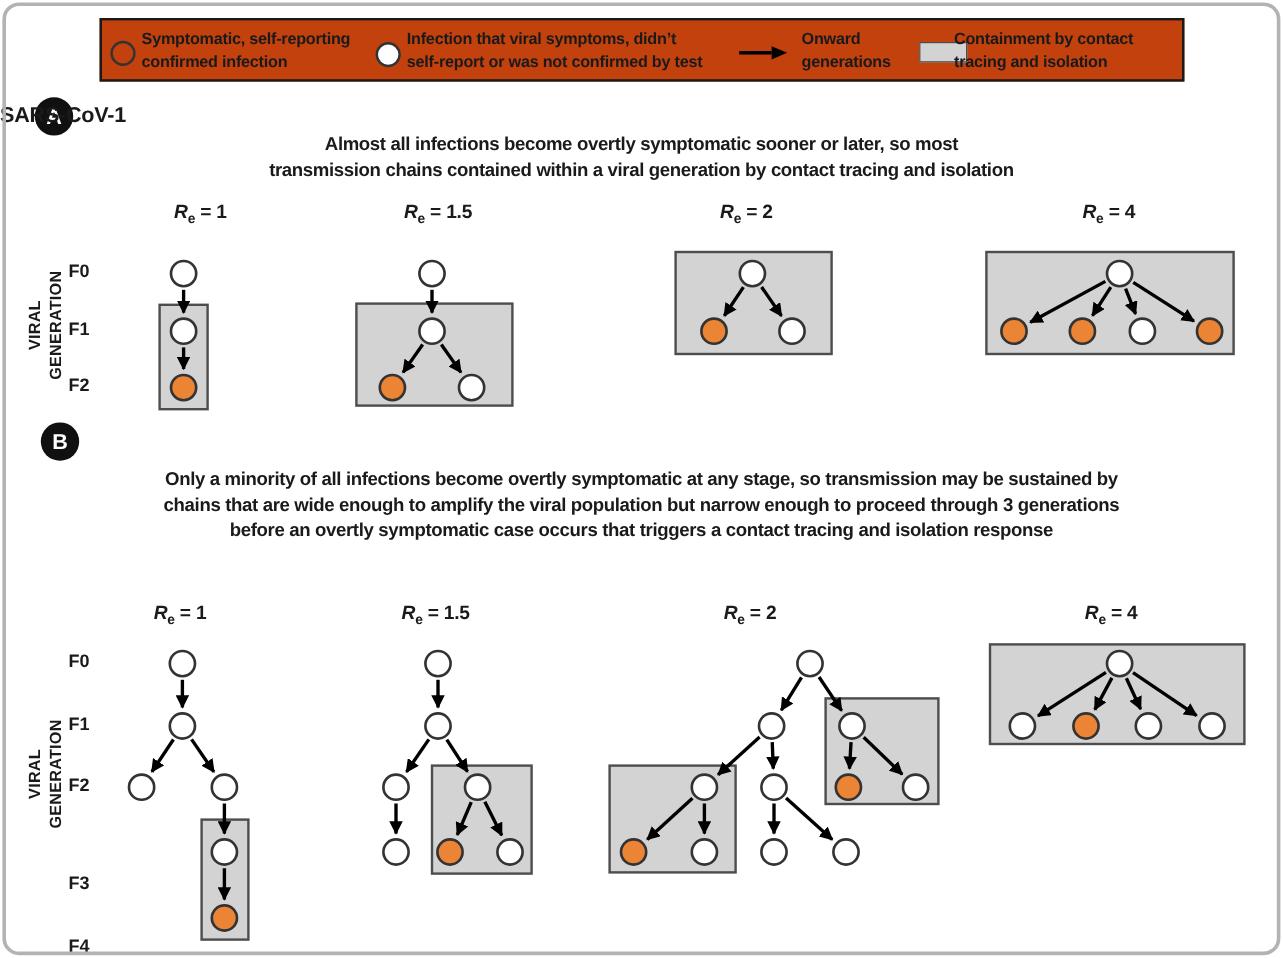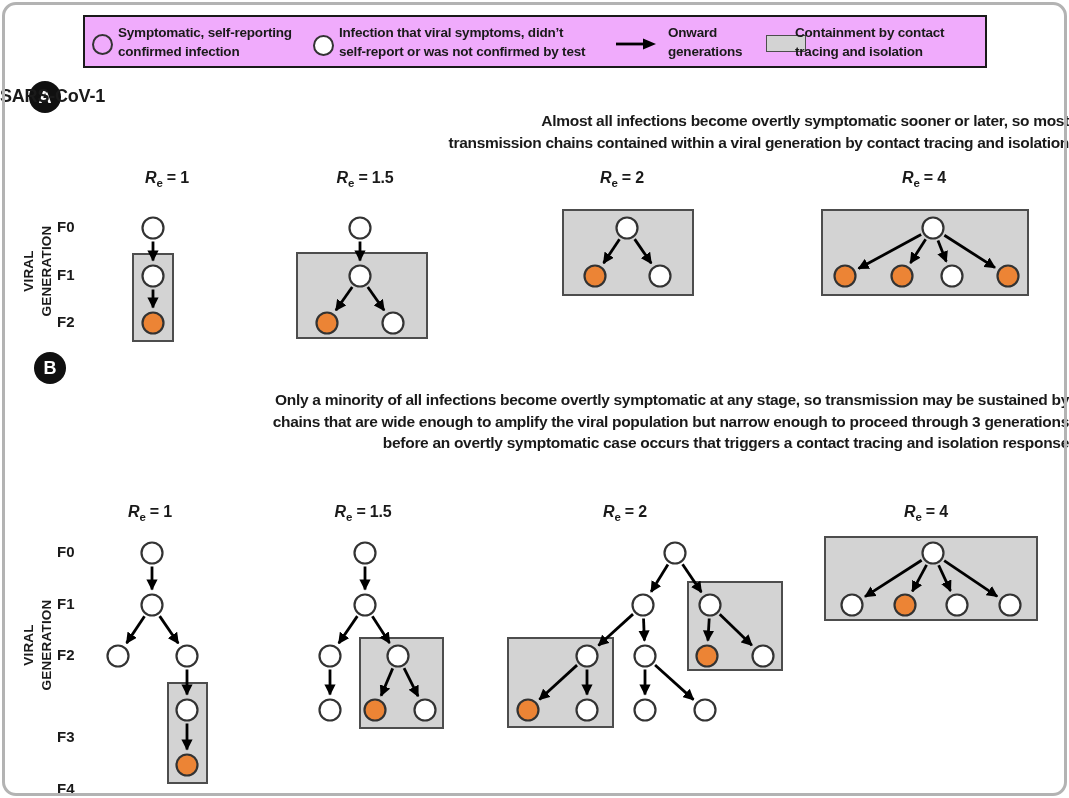--- a/index.html
+++ b/index.html
@@ -10,21 +10,21 @@
   .stage { position:absolute; left:0; top:0; width:1069px; height:798px; }
   .figure-border {
     position:absolute; inset:2px; border:3px solid #b3b3b3; border-radius:14px;
     pointer-events:none;
   }
   #diagram-svg { position:absolute; left:0; top:0; width:1069px; height:798px; }
 
   
   .legend-box {
     position:absolute; left:83px; top:15px; width:900px; height:49px;
-    border:2px solid #1a1a1a; background:#f0abfc;
+    border:2px solid #1a1a1a; background:#c2410c;
   }
   .legend-text {
     position:absolute; top:6px; font-size:13.5px; line-height:19px;
     white-space:pre-line; letter-spacing:-0.2px;
   }
   .circle-icon {
     position:absolute; width:21px; height:21px; border-radius:50%;
     border:2px solid #333; box-sizing:border-box;
   }
   .box-icon {
@@ -35,21 +35,21 @@
   
   .badge {
     position:absolute; width:32px; height:32px; border-radius:50%;
     background:#101010; color:#fff; text-align:center; line-height:32px; font-size:18px;
   }
   .panel-title {
     position:absolute; left:0; width:894px; text-align:left;
     font-size:18px; letter-spacing:-0.2px;
   }
   .panel-desc {
-    position:absolute; left:0; width:1069px; text-align:right;
+    position:absolute; left:0; width:1069px; text-align:center;
     font-size:15.5px; line-height:21.5px; white-space:pre-line; letter-spacing:-0.3px;
   }
   #title-a { top:86px; }  #desc-a { top:110px; }
   #title-b { top:366px; } #desc-b { top:389px; }
   #badge-a { left:29px; top:81px; }
   #badge-b { left:34px; top:352px; }
 
   
   .axis-label {
     position:absolute; text-align:center; font-size:13.5px; line-height:18px;

